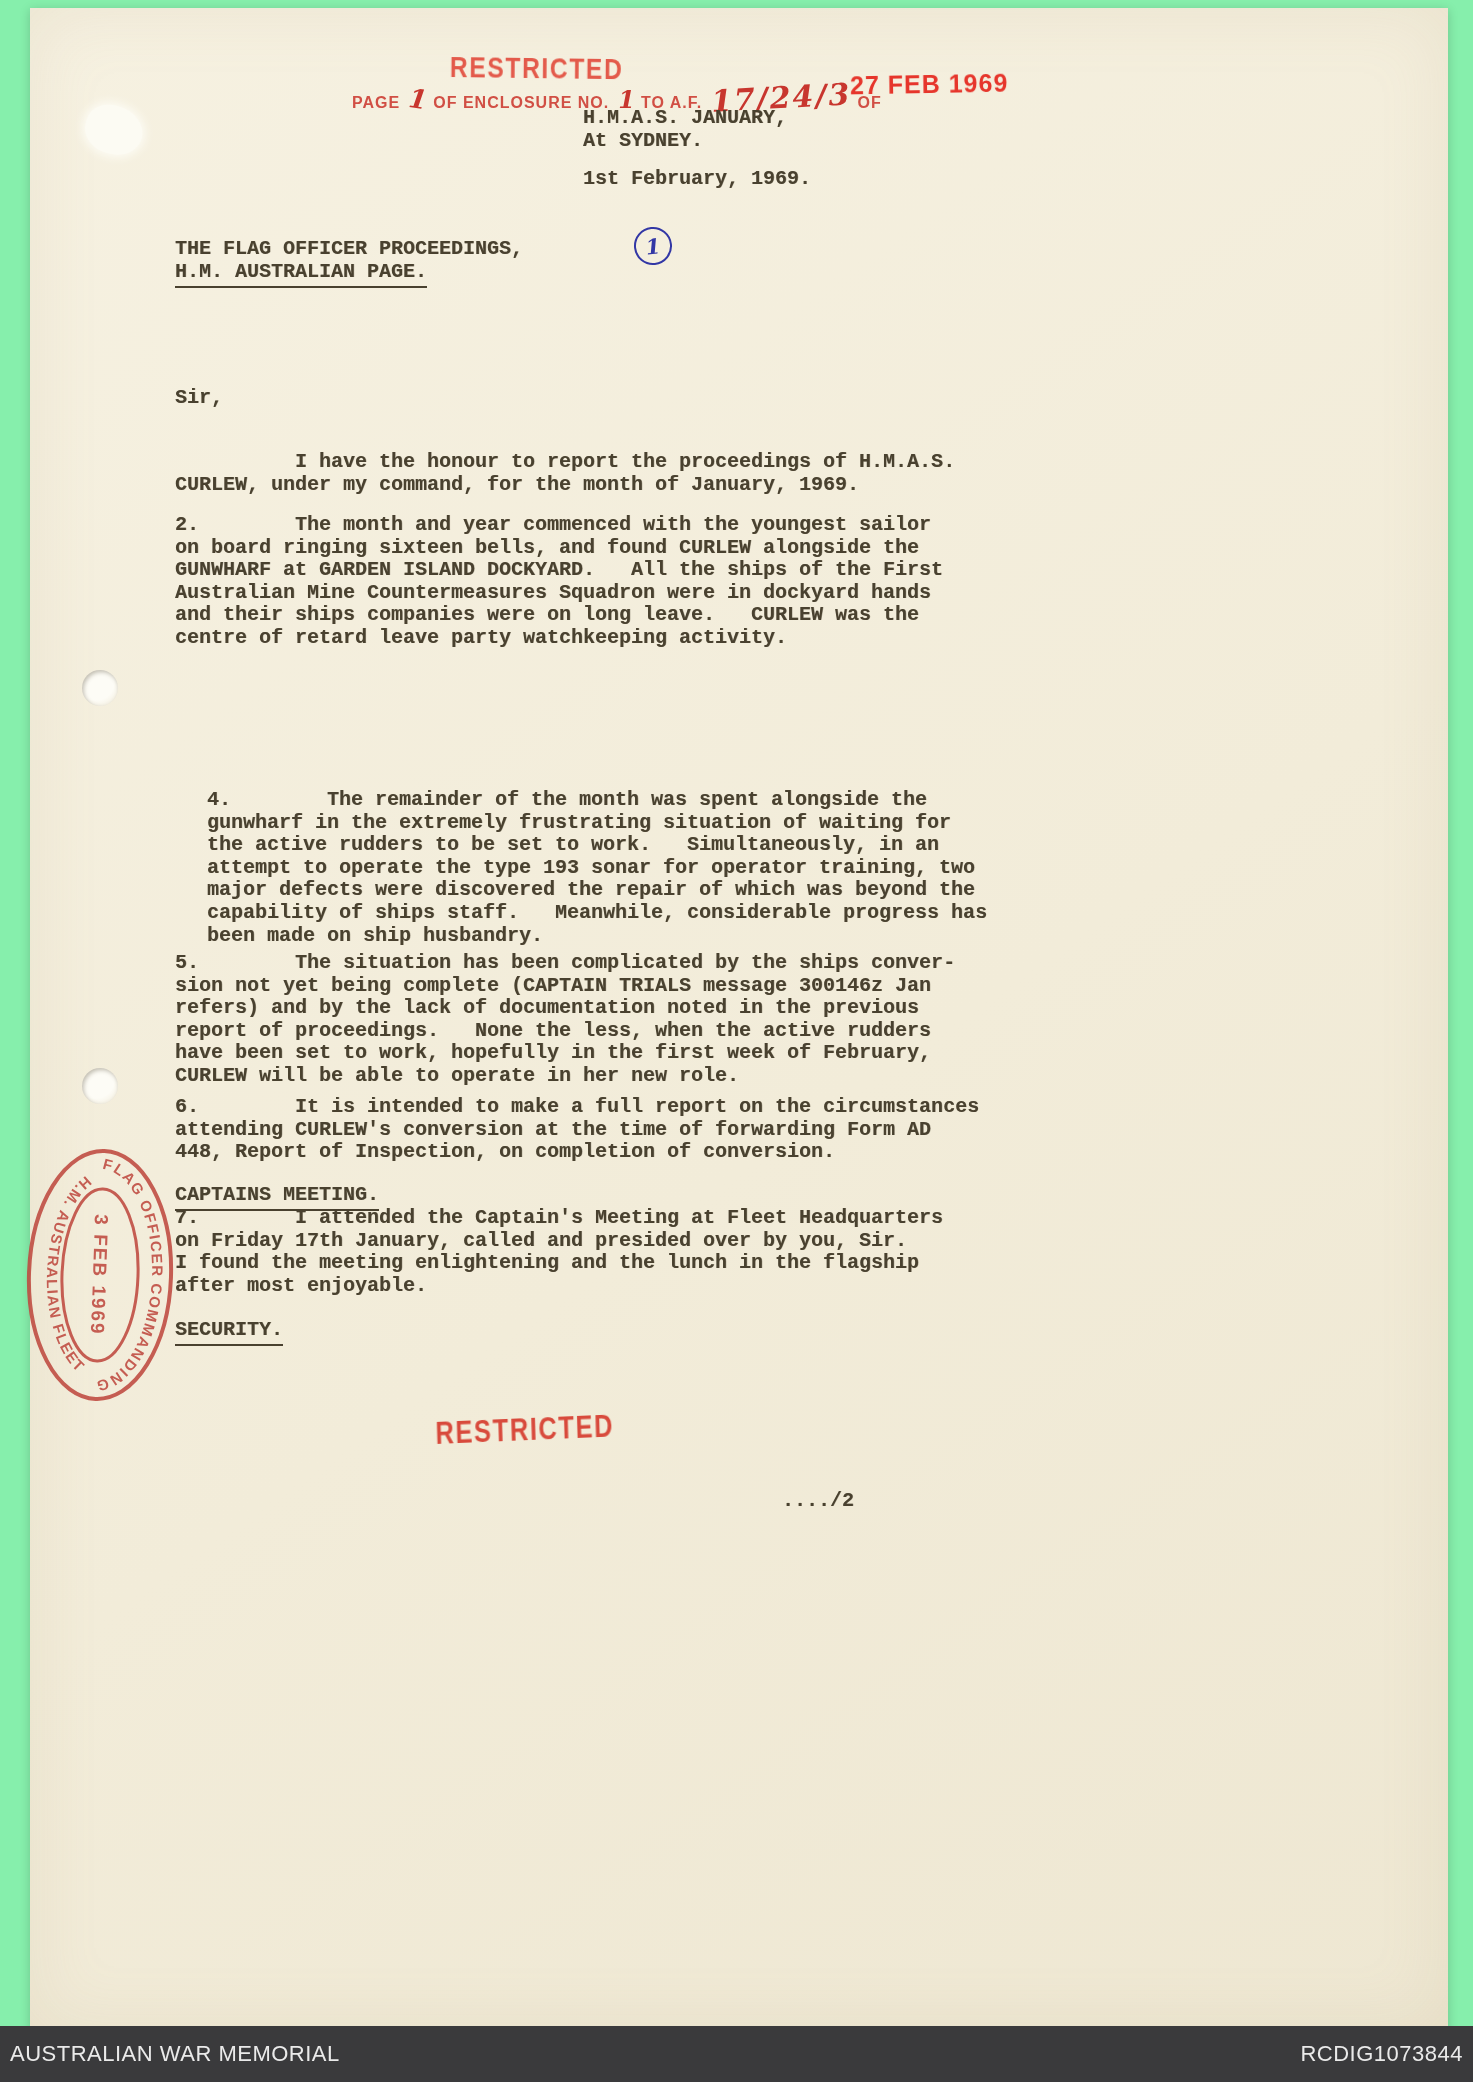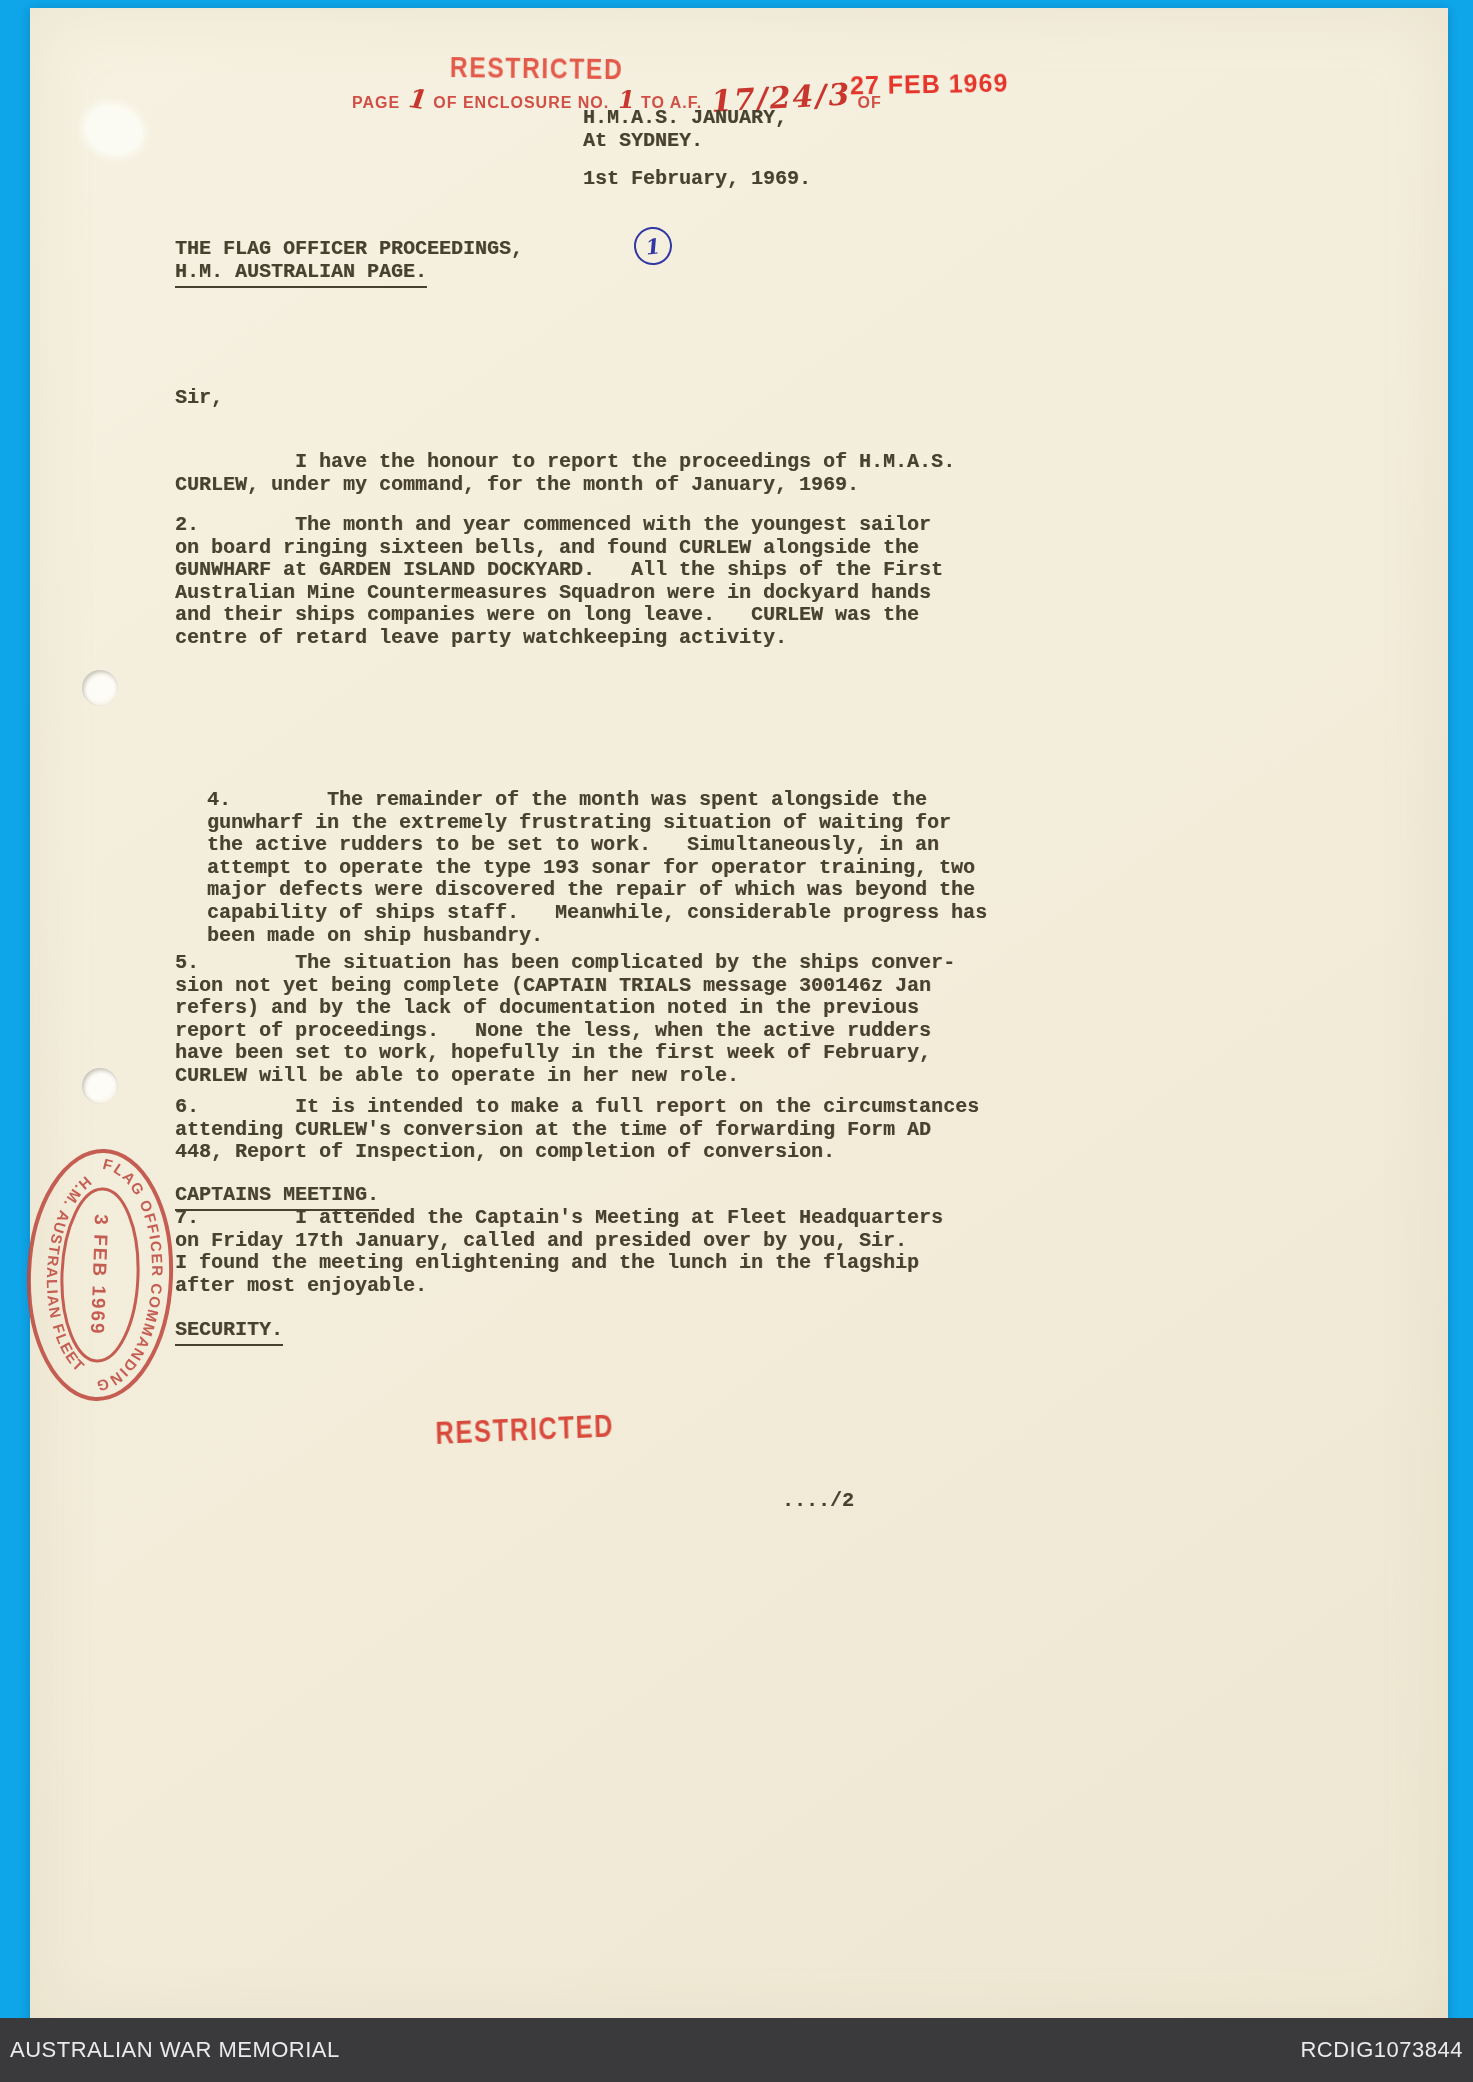--- a/index.html
+++ b/index.html
@@ -3,21 +3,21 @@
 <meta charset="utf-8">
 <style>
   * { margin:0; padding:0; box-sizing:border-box; }
   html,body { width:1473px; height:2082px; }
   body {
     position:relative;
     background:#f7f7f5;
     font-family:"Liberation Sans", sans-serif;
     overflow:hidden;
   }
-  .scan { position:absolute; inset:0; background:#0ea5e9; }
+  .scan { position:absolute; inset:0; background:#86efac; }
 
   .paper {
     position:absolute; left:30px; top:8px; width:1418px; height:2024px;
     background:linear-gradient(145deg,#f6f1e1 0%, #f2ecd9 55%, #eee7d2 100%);
     box-shadow: inset 0 0 70px rgba(175,155,115,0.14), 0 2px 10px rgba(0,0,0,0.18);
   }
 
   .blemish {
     position:absolute; left:55px; top:98px; width:58px; height:48px;
     background:#fcfbf3; border-radius:45% 55% 50% 50%;
@@ -118,21 +118,21 @@
   .oval-stamp .arc-text {
     fill:#bf4a40; font-family:"Liberation Sans",sans-serif; font-weight:700;
     font-size:15px; letter-spacing:1.5px;
   }
   .oval-stamp .oval-date {
     fill:#bf4a40; font-family:"Liberation Sans",sans-serif; font-weight:700;
     font-size:19px; letter-spacing:2px; text-anchor:middle;
   }
 
   .footer-bar {
-    position:absolute; left:0; right:0; bottom:0; height:64px;
+    position:absolute; left:0; right:0; bottom:0; height:56px;
     background:#3a3a3c; color:#eaeaea;
     display:flex; align-items:center; justify-content:space-between;
     padding:0 10px; font-size:22px; letter-spacing:0.5px;
   }
 </style>
 </head>
 <body>
 
 <div class="scan">
   <div class="paper">

